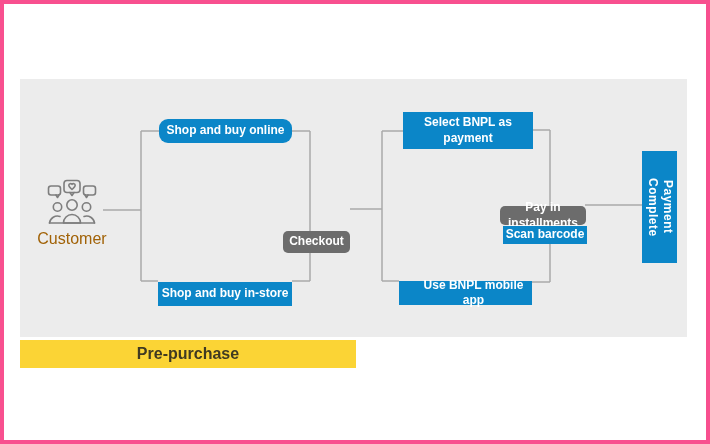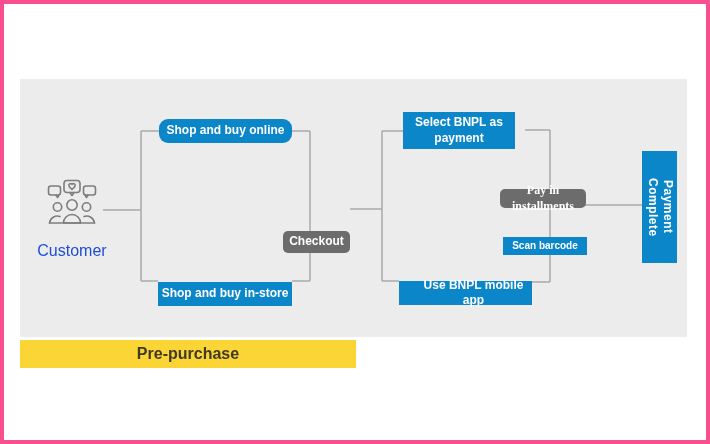--- a/index.html
+++ b/index.html
@@ -22,21 +22,21 @@
     white-space:pre-line;line-height:1.28;box-sizing:border-box;
   }
   .node.blue{background:#0b86c8;}
   .node.gray{background:#6c6c6c;border-radius:5px;}
   .node.vertical{writing-mode:vertical-rl;letter-spacing:0.5px;}
   .customer{
     position:absolute;left:24px;top:179px;width:96px;z-index:2;
     display:flex;flex-direction:column;align-items:center;
   }
   .customer-label{
-    margin-top:15px;color:#1d4ed8;font-size:16px;font-weight:normal;
+    margin-top:3px;color:#a16207;font-size:16px;font-weight:normal;
   }
   .phase-bar{
     position:absolute;top:340px;height:28px;z-index:3;
     display:flex;align-items:center;justify-content:center;
     font-size:16px;font-weight:bold;
   }
   .phase-yellow{left:20px;width:336px;background:#fbd435;color:#3f3a22;}
   .phase-red{left:359px;width:329px;background:#d8432e;color:#ffffff;}
 </style>
 </head>
@@ -85,27 +85,27 @@
     </svg>
     <div class="customer-label">Customer</div>
   </div>
 
   <div class="node blue" style="left:159px;top:119px;width:133px;height:24px;border-radius:9px;">Shop and buy online</div>
 
   <div class="node blue" style="left:158px;top:282px;width:134px;height:24px;">Shop and buy in-store</div>
 
   <div class="node gray" style="left:283px;top:198px;width:67px;height:22px;margin-top:33px;">Checkout</div>
 
-  <div class="node blue" style="left:403px;top:112px;width:112px;height:37px;">Select BNPL as
+  <div class="node blue" style="left:403px;top:112px;width:130px;height:37px;">Select BNPL as
 payment</div>
 
-  <div class="node gray" style="left:500px;top:189px;width:86px;height:19px;font-family:Liberation Serif, serif;">Pay in
+  <div class="node gray" style="left:500px;top:206px;width:86px;height:19px;">Pay in
 installments</div>
 
-  <div class="node blue" style="left:503px;top:237px;width:84px;height:18px;font-size:10px;">Scan barcode</div>
+  <div class="node blue" style="left:503px;top:226px;width:84px;height:18px;font-size:12px;">Scan barcode</div>
 
   <div class="node blue" style="left:399px;top:281px;width:133px;height:24px;padding-left:16px;">Use BNPL mobile app</div>
 
   <div class="node blue vertical" style="left:642px;top:151px;width:35px;height:112px;">Payment Complete</div>
 
   <div class="phase-bar phase-yellow">Pre-purchase</div>
 
 
   <div class="frame-border"></div>
 </div>

